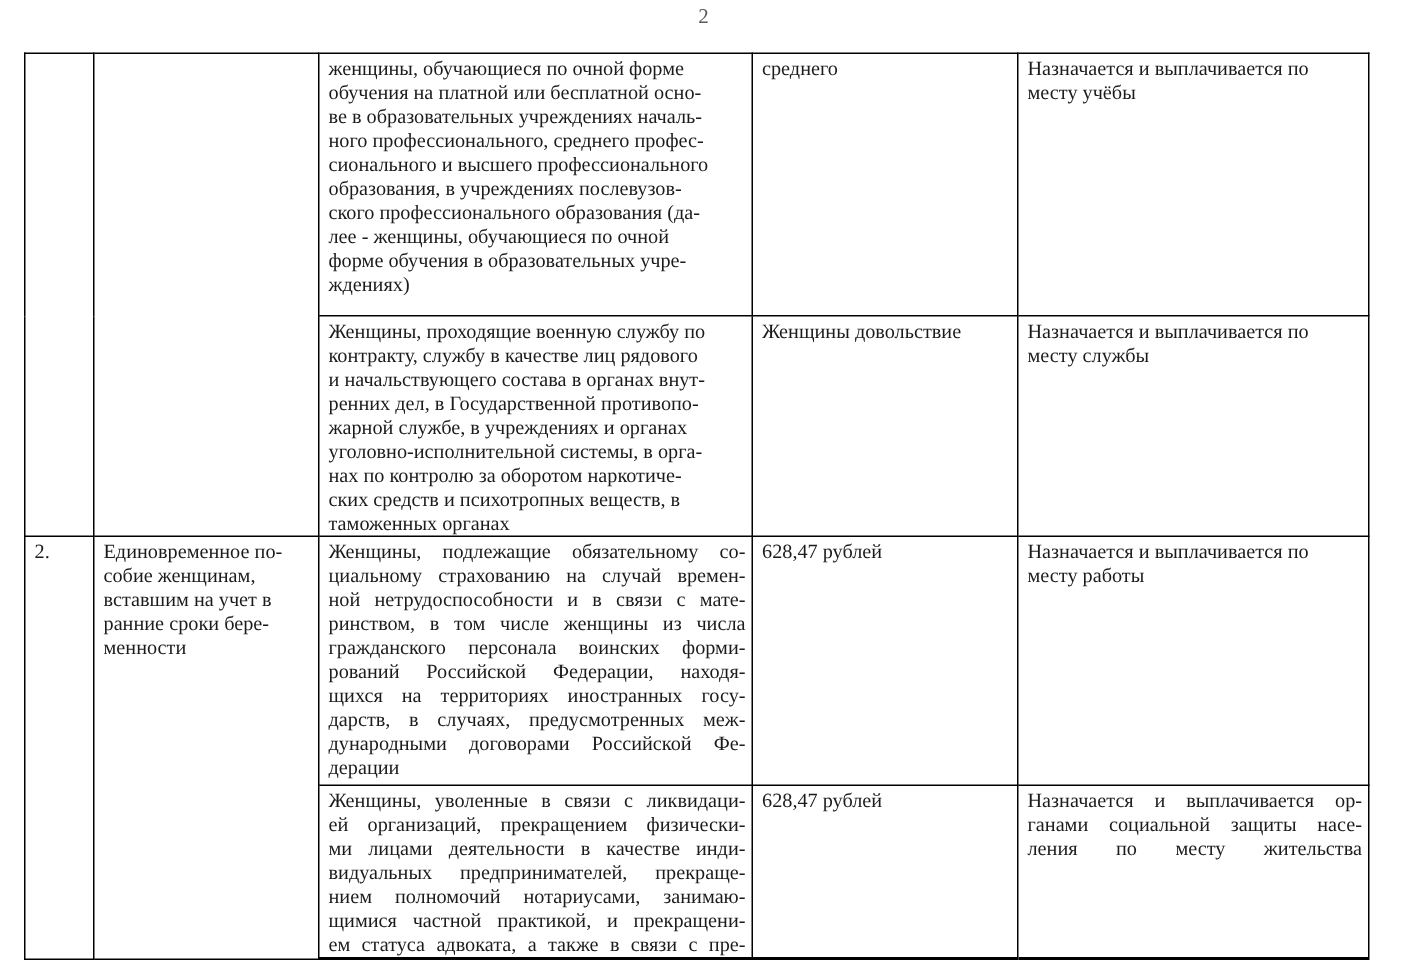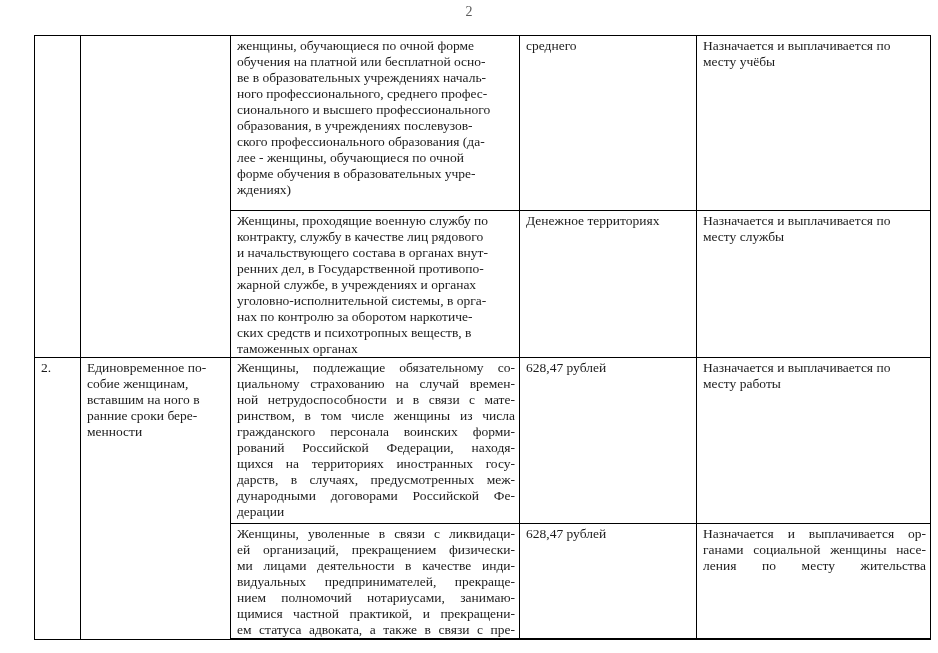--- a/index.html
+++ b/index.html
@@ -20,21 +20,21 @@
     position: absolute;
     top: 4px;
     left: 0;
     width: 938px;
     text-align: center;
     font-size: 14px;
     color: #5a5a5a;
   }
   table.benefits {
     position: absolute;
-    left: 34px;
+    left: 16px;
     top: 35px;
     width: 896px;
     border-collapse: collapse;
     table-layout: fixed;
   }
   table.benefits td {
     border: 1px solid #000000;
     vertical-align: top;
     padding: 2px 4px 0 6px;
     font-size: 13.5px;
@@ -91,30 +91,30 @@
     <tr class="row-2">
       <td class="cell-recipients">Женщины, проходящие военную службу по
 контракту, службу в качестве лиц рядового
 и начальствующего состава в органах внут-
 ренних дел, в Государственной противопо-
 жарной службе, в учреждениях и органах
 уголовно-исполнительной системы, в орга-
 нах по контролю за оборотом наркотиче-
 ских средств и психотропных веществ, в
 таможенных органах</td>
-      <td class="cell-amount">Денежное территориях</td>
+      <td class="cell-amount">Женщины довольствие</td>
       <td class="cell-assignment">Назначается и выплачивается по
 месту службы</td>
     </tr>
 
     <tr class="row-3">
       <td class="cell-number" rowspan="2">2.</td>
       <td class="cell-benefit" rowspan="2">Единовременное по-
 собие женщинам,
-вставшим на ного в
+вставшим на учет в
 ранние сроки бере-
 менности</td>
       <td class="cell-recipients cell-just">Женщины, подлежащие обязательному со-
 циальному страхованию на случай времен-
 ной нетрудоспособности и в связи с мате-
 ринством, в том числе женщины из числа
 гражданского персонала воинских форми-
 рований Российской Федерации, находя-
 щихся на территориях иностранных госу-
 дарств, в случаях, предусмотренных меж-
@@ -128,19 +128,19 @@
     <tr class="row-4">
       <td class="cell-recipients cell-just">Женщины, уволенные в связи с ликвидаци-
 ей организаций, прекращением физически-
 ми лицами деятельности в качестве инди-
 видуальных предпринимателей, прекраще-
 нием полномочий нотариусами, занимаю-
 щимися частной практикой, и прекращени-
 ем статуса адвоката, а также в связи с пре-</td>
       <td class="cell-amount">628,47 рублей</td>
       <td class="cell-assignment cell-just">Назначается и выплачивается ор-
-ганами социальной женщины насе-
+ганами социальной защиты насе-
 ления по месту жительства</td>
     </tr>
   </tbody>
     </table>
 
 </div>
 
 </body></html>

